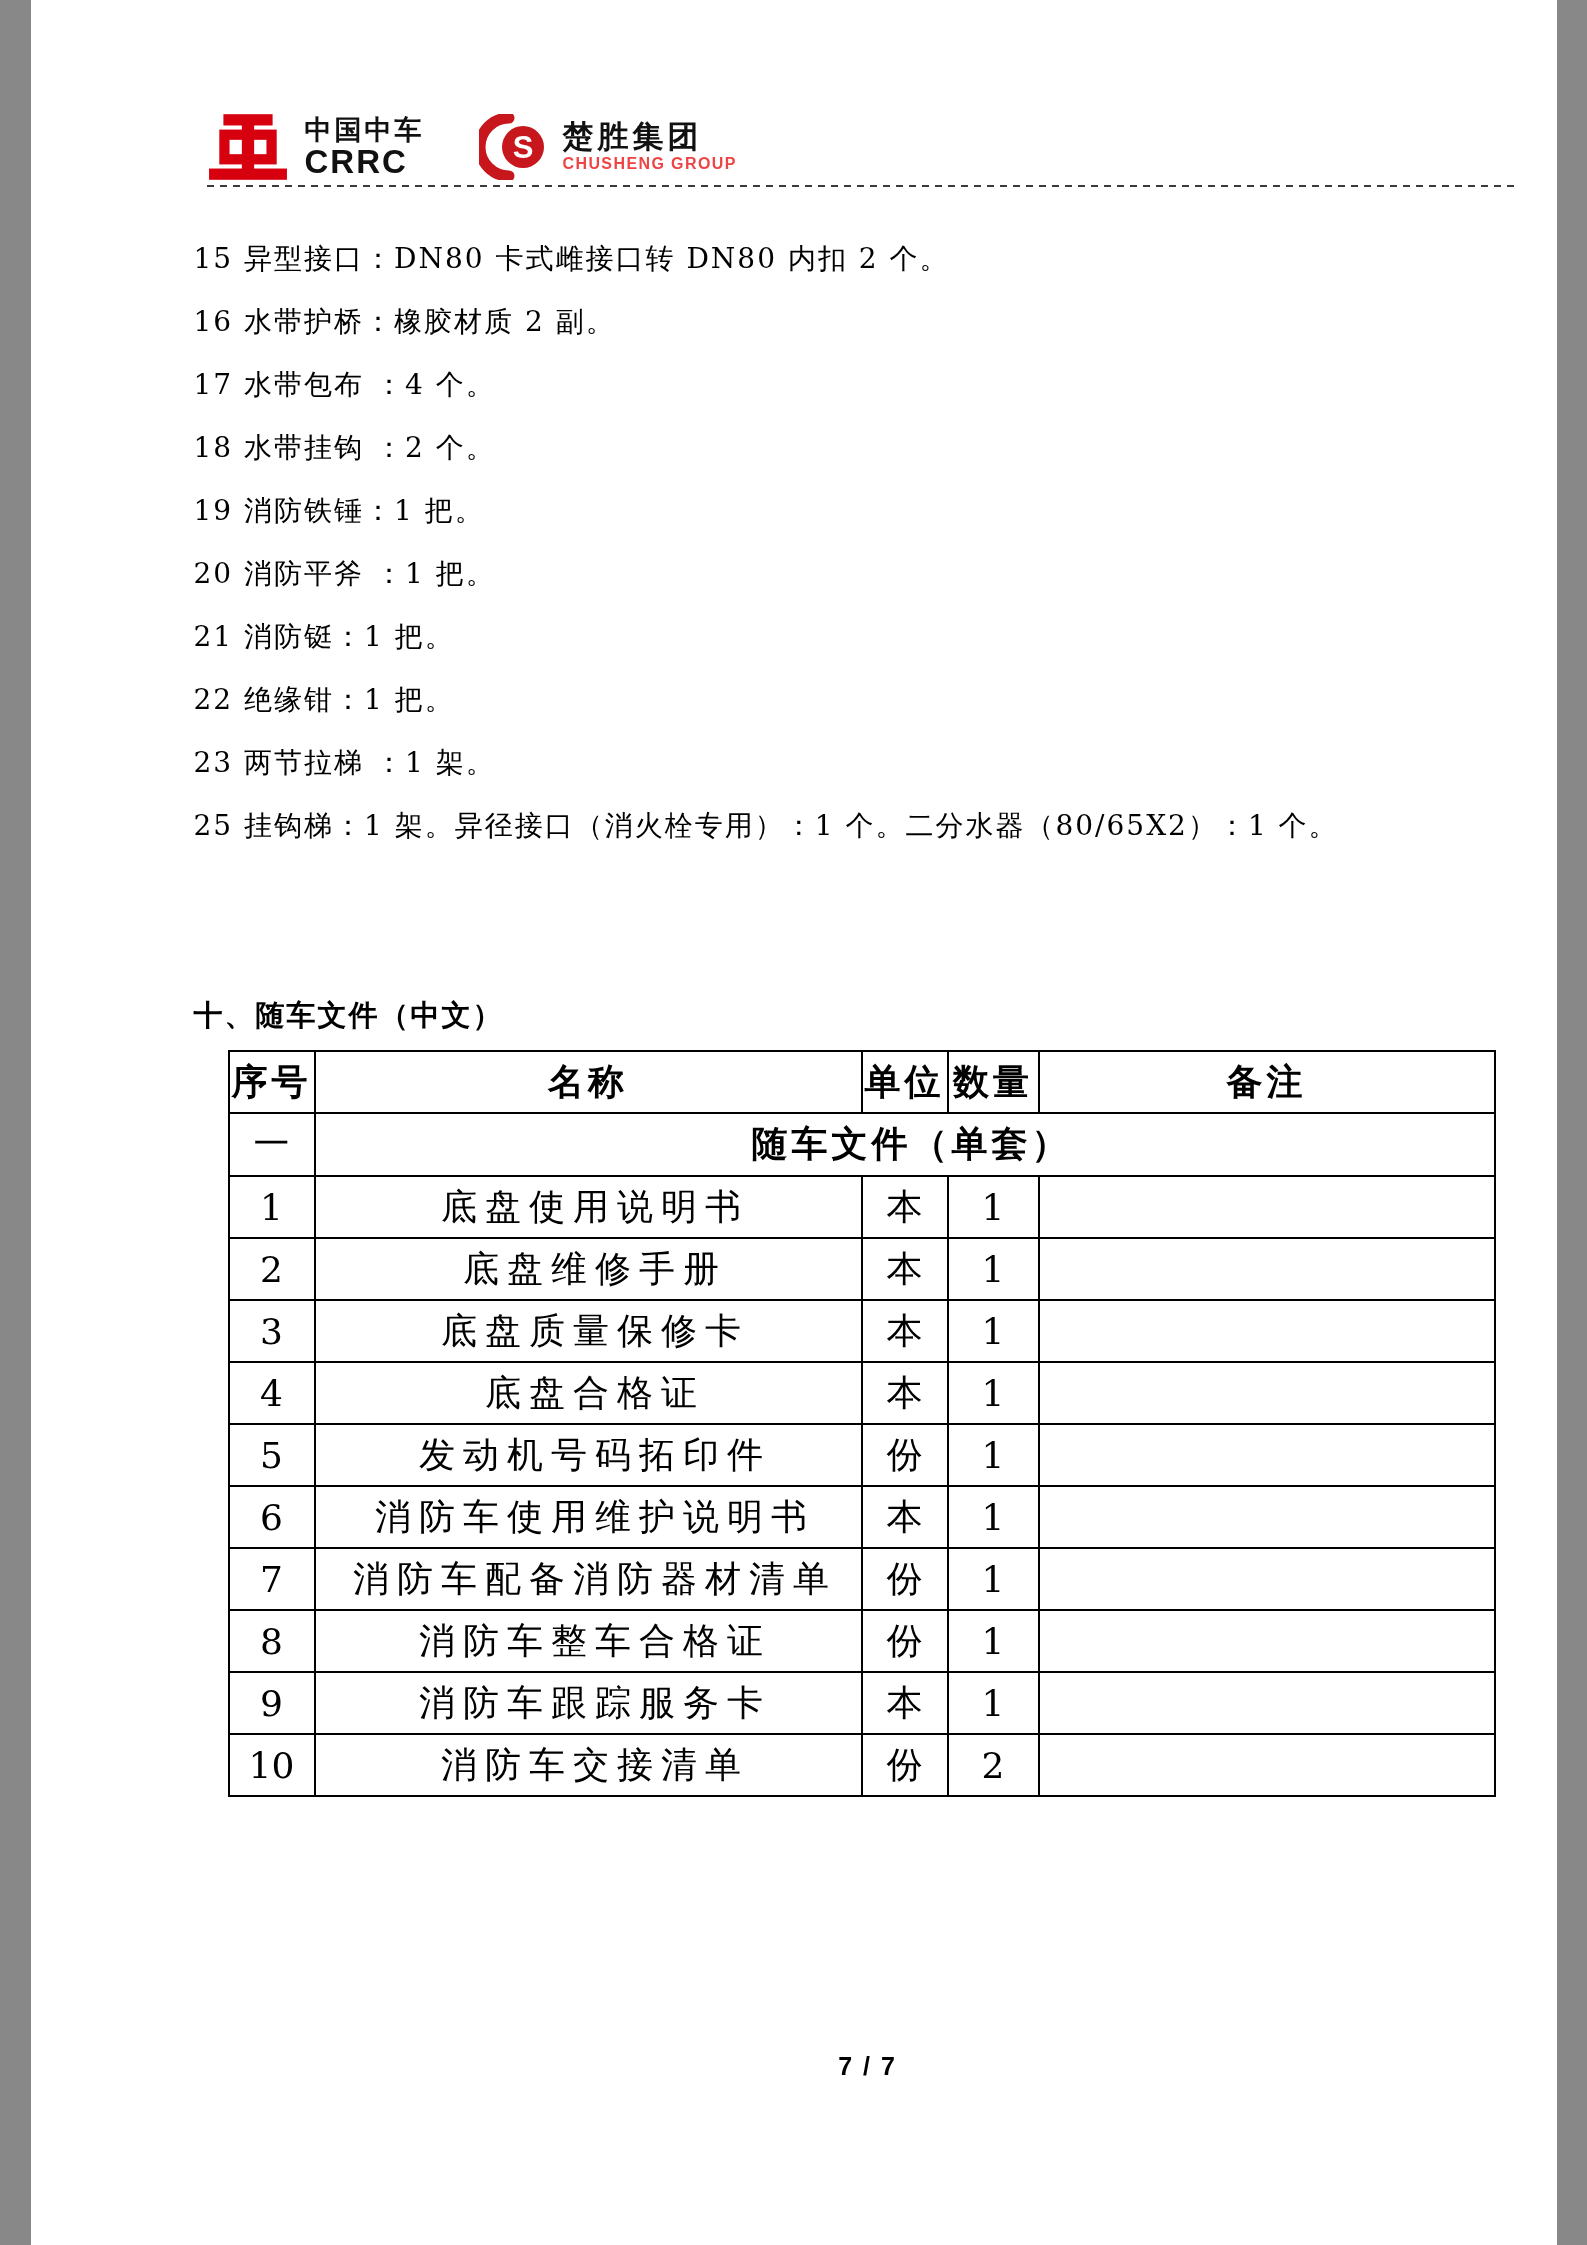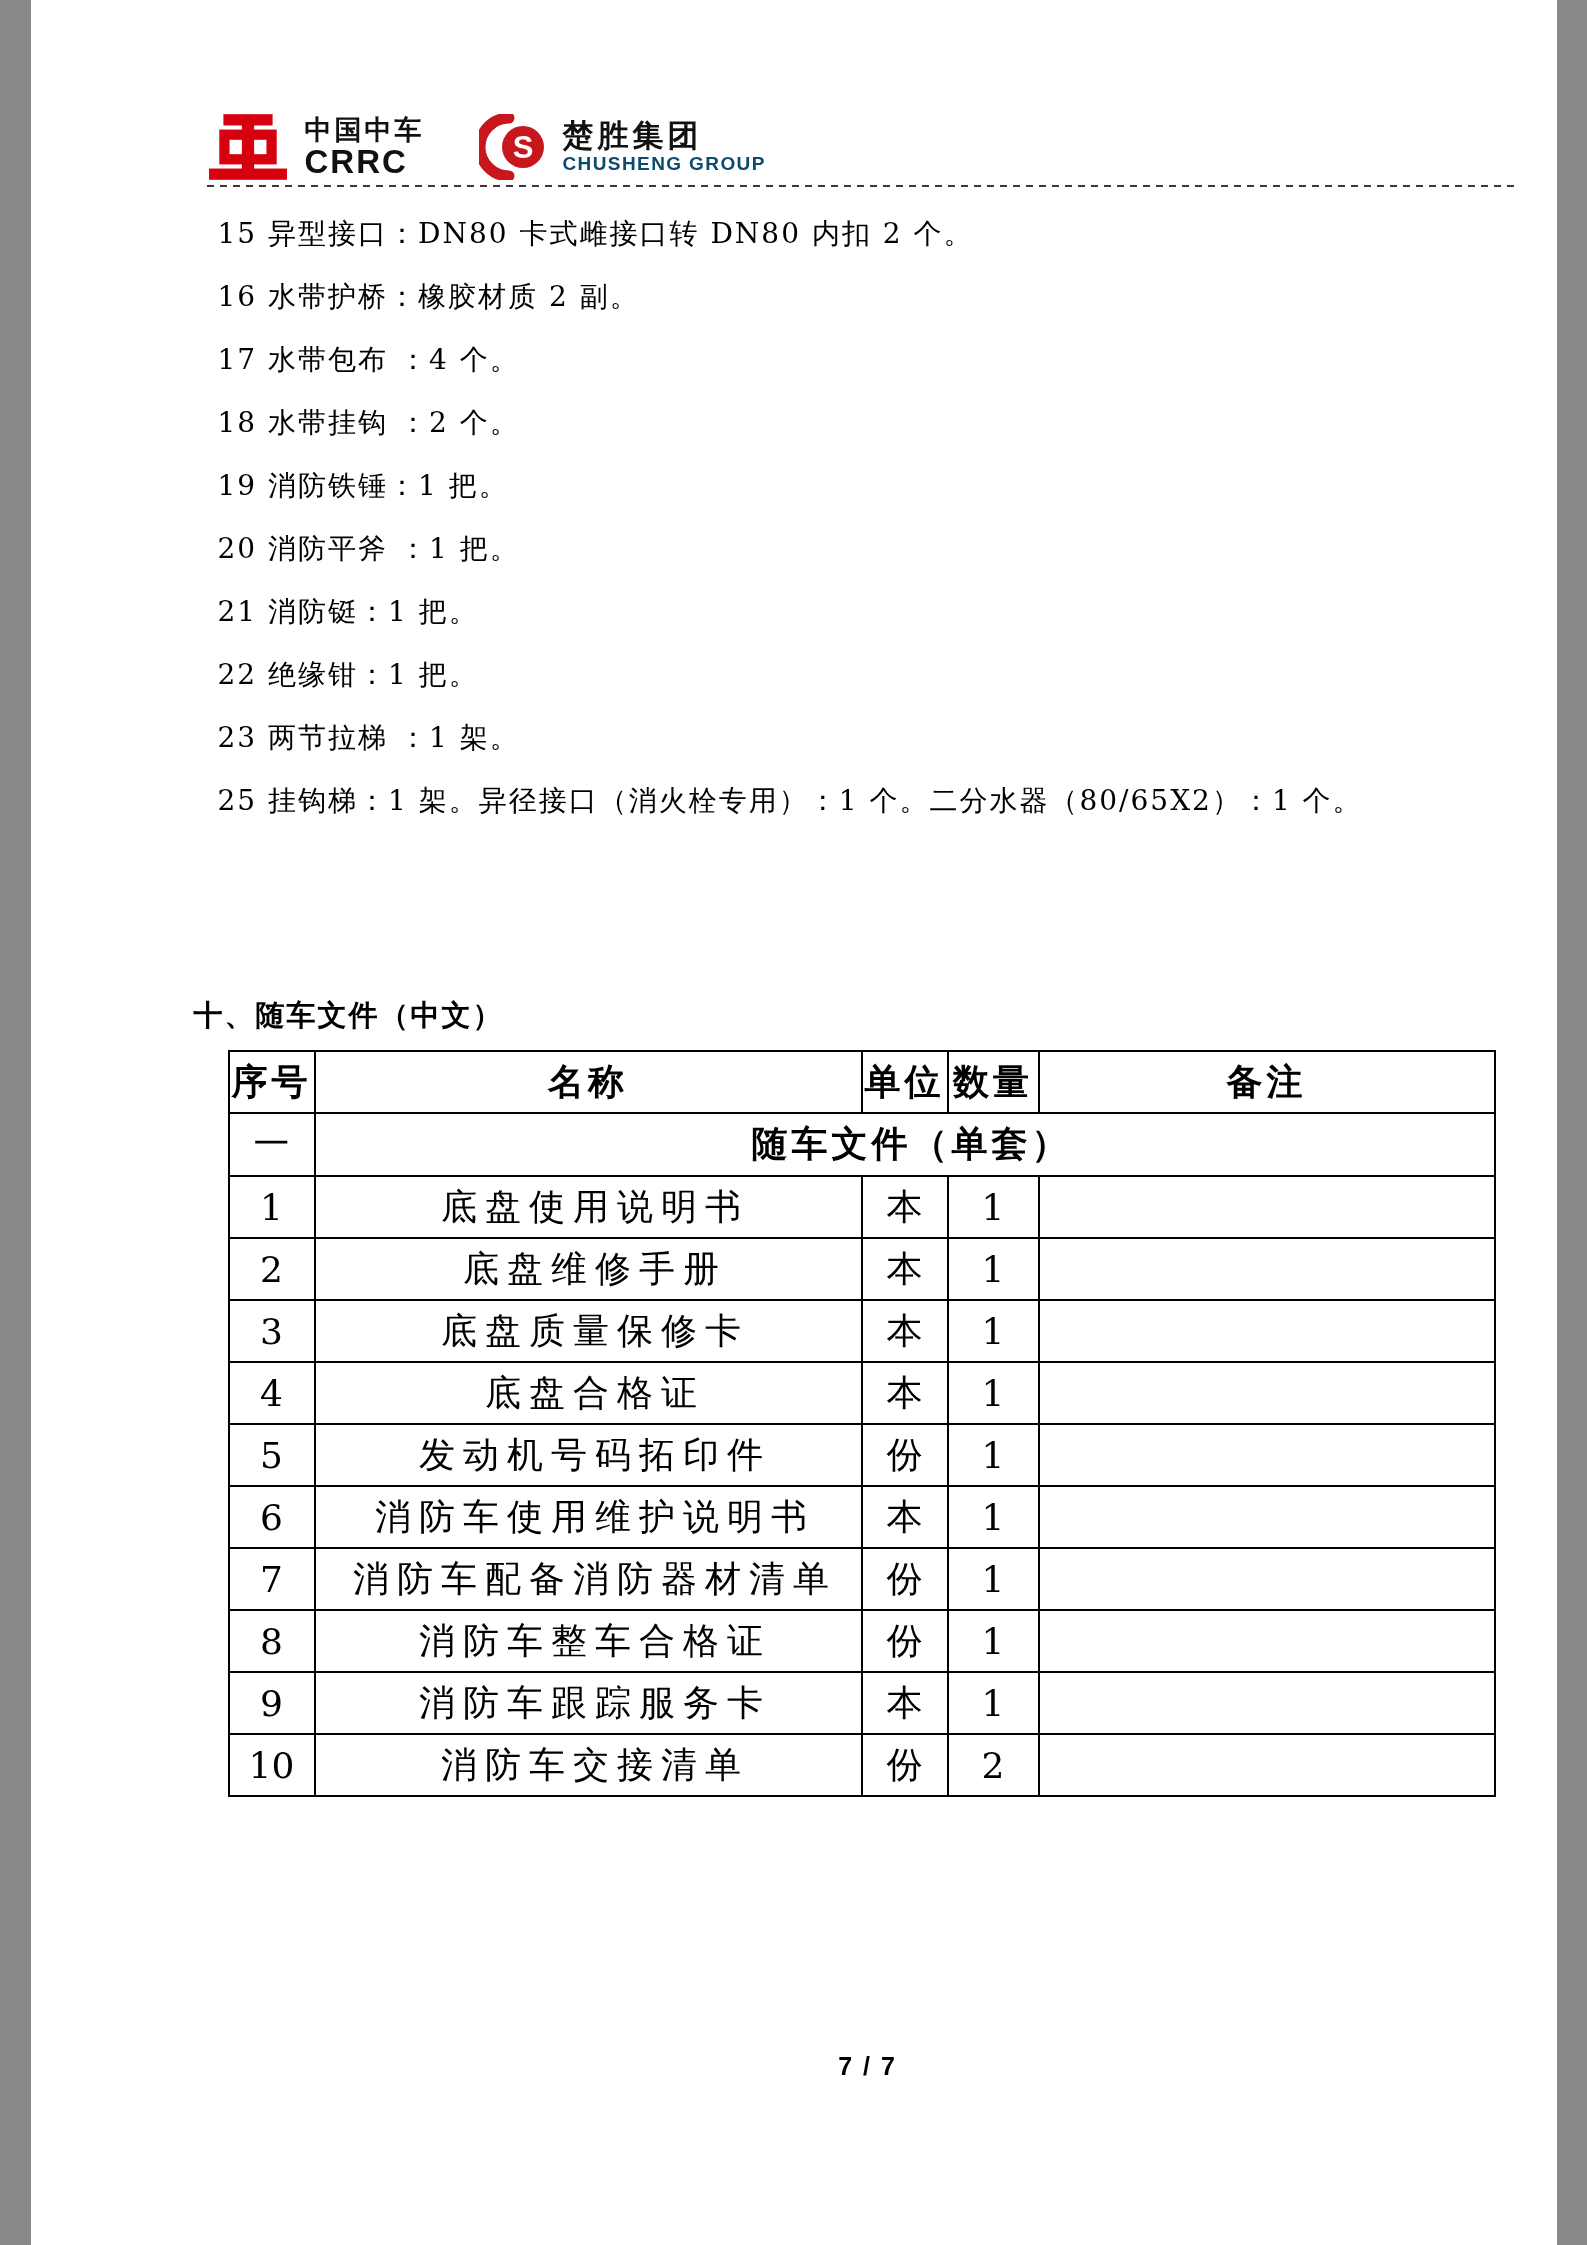--- a/index.html
+++ b/index.html
@@ -32,35 +32,35 @@
   }
   .cs-mark{margin-left:54px;}
   .cs-text{margin-left:12px;display:flex;flex-direction:column;justify-content:center;}
   .cs-cn{
     font-family:"Liberation Sans",sans-serif;
     font-weight:700;font-size:31px;line-height:1.1;letter-spacing:4px;color:#111;
     white-space:nowrap;
   }
   .cs-en{
     font-family:"Liberation Sans",sans-serif;
-    font-weight:700;font-size:19px;line-height:1.2;letter-spacing:1.4px;color:#0c4a6e;
+    font-weight:700;font-size:16px;line-height:1.2;letter-spacing:1.4px;color:#ef4444;
     white-space:nowrap;
   }
   .dotted-rule{
     position:absolute;left:176px;right:42px;top:185px;height:2px;
     background:repeating-linear-gradient(90deg,#3a3a3a 0 7px,transparent 7px 13px);
   }
   
   .equip-list{
     position:absolute;left:163px;top:215px;width:1320px;
     font-size:28px;
   }
   .equip-item{
-    height:63px;display:flex;align-items:flex-start;
-    letter-spacing:2px;white-space:nowrap;margin-left:24px;
+    height:63px;display:flex;align-items:flex-end;
+    letter-spacing:2px;white-space:nowrap;
   }
   
   .section-heading{
     position:absolute;left:163px;top:996px;
     font-family:"Liberation Sans",sans-serif;
     font-weight:700;font-size:29px;letter-spacing:2px;
   }
   
   .doc-table{
     position:absolute;left:197px;top:1050px;width:1266px;

